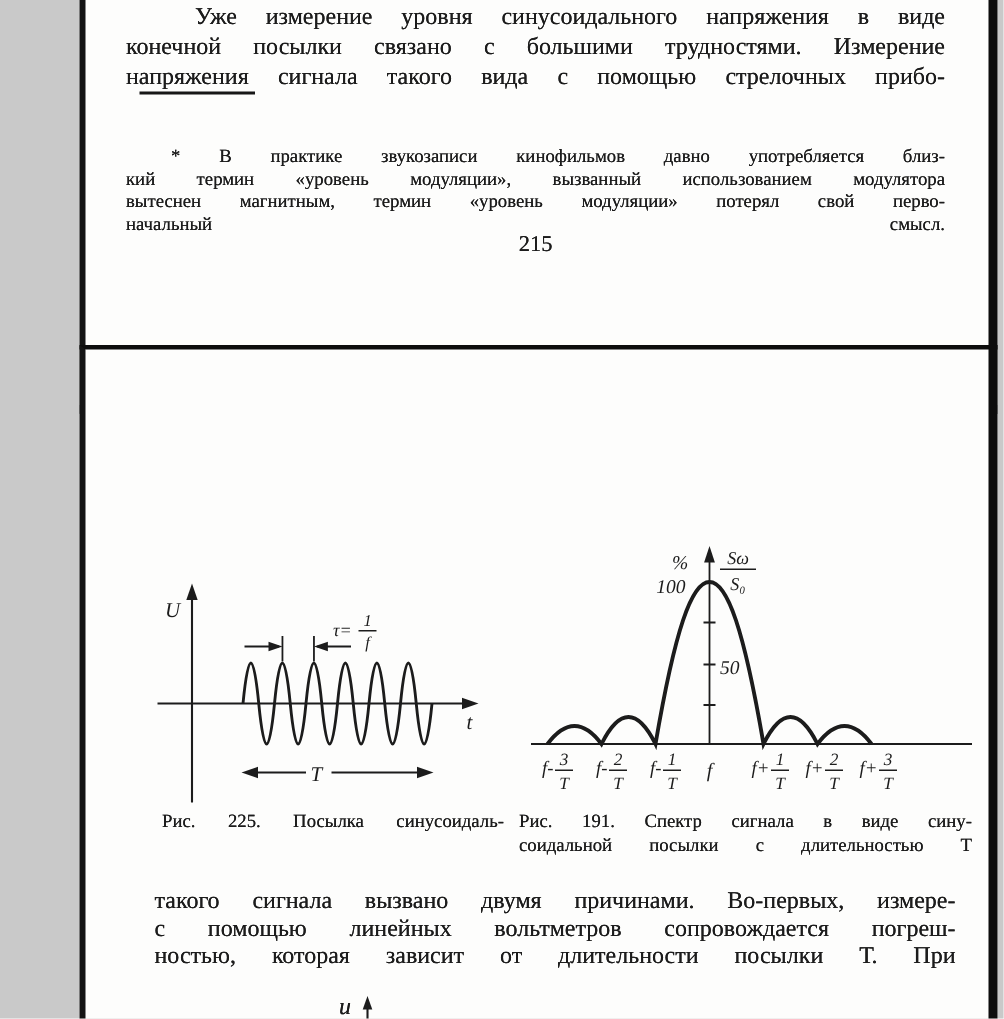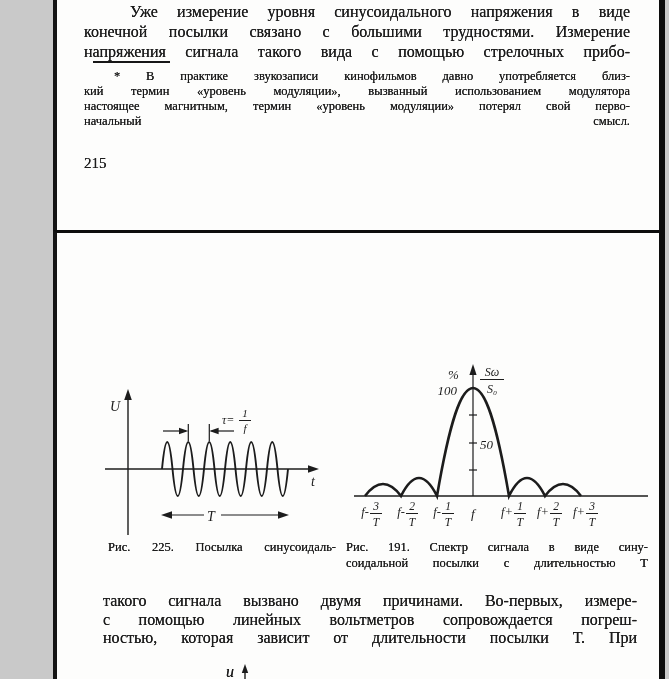--- a/index.html
+++ b/index.html
@@ -24,33 +24,33 @@
   .tblock{position:absolute;}
   .bline{
     font-size:16px;line-height:20px;
     text-align:justify;text-align-last:justify;
     text-shadow:0 0 .4px currentColor;
     white-space:nowrap;
   }
   .p2line{line-height:18.5px;}
   .lastline{text-align-last:left;}
   .ind46{text-indent:46px;}
-  .ind30{text-indent:30px;}
+  .ind30{text-indent:30px;margin-top:28px;}
   .ind22{text-indent:22px;}
   .fnline{
     font-size:12.5px;line-height:15px;
     text-align:justify;text-align-last:justify;
     text-shadow:0 0 .3px currentColor;white-space:nowrap;
   }
   .capline{
     font-size:12.5px;line-height:15.5px;
     text-align:justify;text-align-last:justify;
     text-shadow:0 0 .3px currentColor;white-space:nowrap;
   }
-  .folio{font-size:15px;text-align:left;text-shadow:0 0 .4px currentColor;}
+  .folio{font-size:15px;text-align:center;text-shadow:0 0 .4px currentColor;}
   .rule{position:absolute;height:2px;background:#171717;}
   .fig{position:absolute;}
   .fig svg{display:block;}
   .fig line,.fig path{stroke:#1c1c1c;fill:none;}
   .fig polygon{fill:#1c1c1c;stroke:none;}
   .fig text{
     font-family:"Liberation Serif","DejaVu Serif",serif;
     font-style:italic;fill:#1c1c1c;
   }
   .ufig{position:absolute;display:flex;align-items:flex-start;gap:6px;}
@@ -65,21 +65,21 @@
     <div class="bline ind46">Уже измерение уровня синусоидального напряжения в виде</div>
     <div class="bline">конечной посылки связано с большими трудностями. Измерение</div>
     <div class="bline">напряжения сигнала такого вида с помощью стрелочных прибо-</div>
   </div>
 
   <div class="rule" style="left:36px;top:61px;width:77px;"></div>
 
   <div class="tblock" style="left:27px;top:69px;width:546px;">
     <div class="fnline ind30">* В практике звукозаписи кинофильмов давно употребляется близ-</div>
     <div class="fnline">кий термин «уровень модуляции», вызванный использованием модулятора</div>
-    <div class="fnline">настоящее магнитным, термин «уровень модуляции» потерял свой перво-</div>
+    <div class="fnline">вытеснен магнитным, термин «уровень модуляции» потерял свой перво-</div>
     <div class="fnline lastline">начальный смысл.</div>
   </div>
 
   <div class="tblock folio" style="left:27px;top:155px;width:546px;">215</div>
 </div>
 
 <div class="page page2">
 
 
   <div class="fig" style="left:43px;top:155px;">

